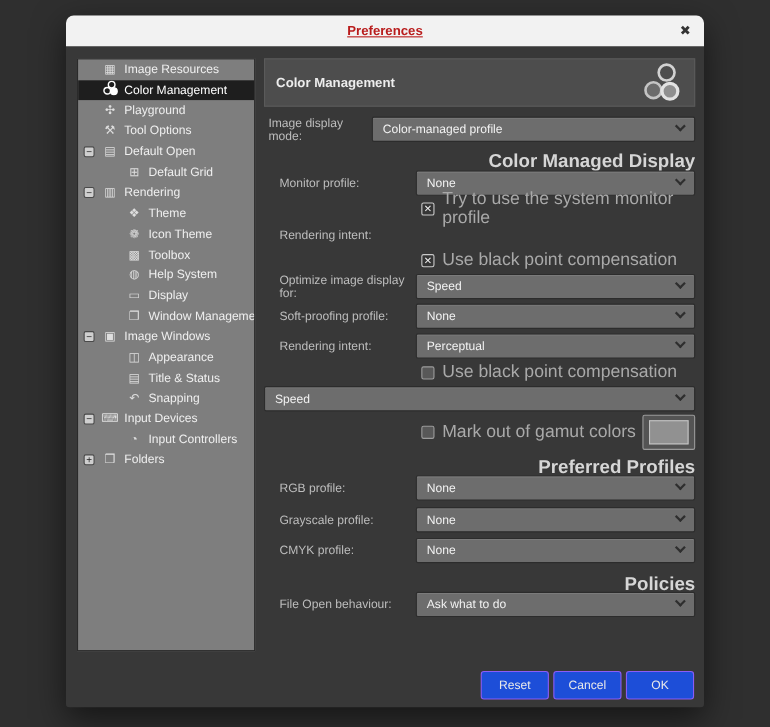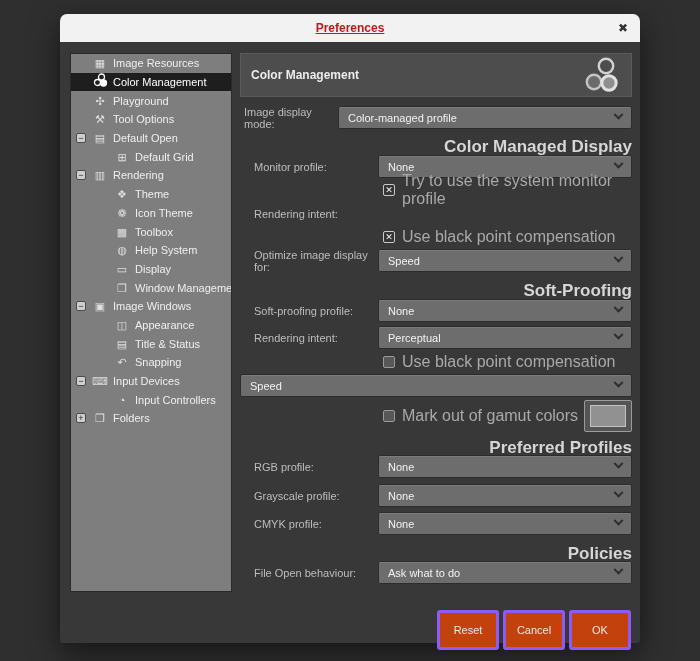--- a/index.html
+++ b/index.html
@@ -89,22 +89,22 @@
     background:#545454; border:1px solid #9a9a9a; border-radius:2px;
     display:flex; align-items:center; justify-content:center;
   }
   .swatch { width:36px; height:22px; background:#919191; border:1px solid #c2c2c2; }
   
   .mt3{margin-top:3px;} .mt4{margin-top:4px;} .mt5{margin-top:5px;} .mt6{margin-top:6px;}
   .mt8{margin-top:8px;} .mt9{margin-top:9px;}
   
   .footer { position:absolute; right:9px; top:596px; display:flex; gap:4px; }
   .btn {
-    width:62px; height:40px;
-    background:#c2410c; border:3px solid #8b5cf6; border-radius:3px;
+    width:62px; height:26px;
+    background:#1d4ed8; border:1px solid #8b5cf6; border-radius:3px;
     color:#e9e9e9; font-size:11px; font-family:"Liberation Sans", sans-serif;
     display:flex; align-items:center; justify-content:center; cursor:default;
   }
 </style>
 </head>
 <body>
 
 <div class="dialog">
 
   <div class="titlebar">
@@ -286,21 +286,20 @@
     </div>
 
     <div class="row mt5">
       <span class="lbl">Optimize image display for:</span>
       <div class="dd">
         <span>Speed</span>
         <span class="chev"></span>
       </div>
     </div>
 
-    <div class="section-title mt9">Soft-Proofing</div>
 
     <div class="row mt4">
       <span class="lbl">Soft-proofing profile:</span>
       <div class="dd">
         <span>None</span>
         <span class="chev"></span>
       </div>
     </div>
 
     <div class="row mt4">

